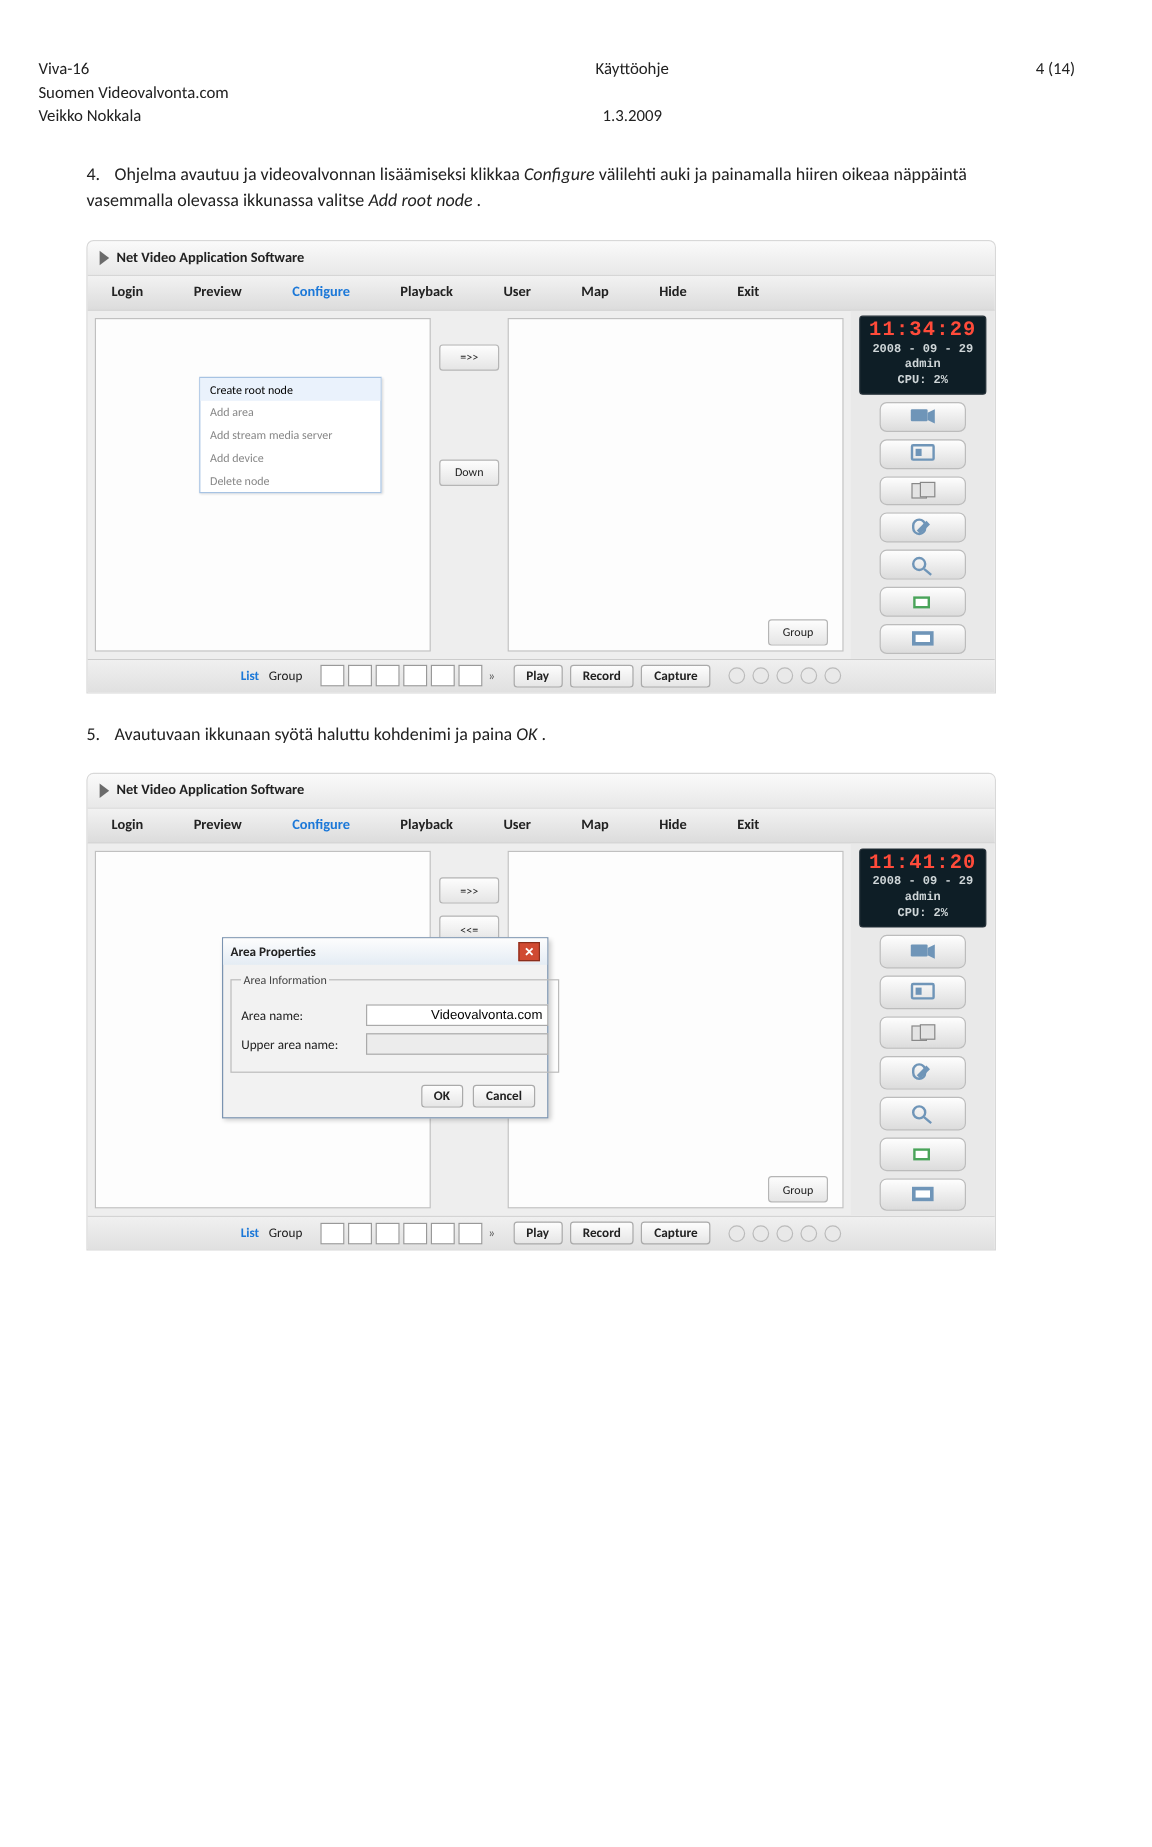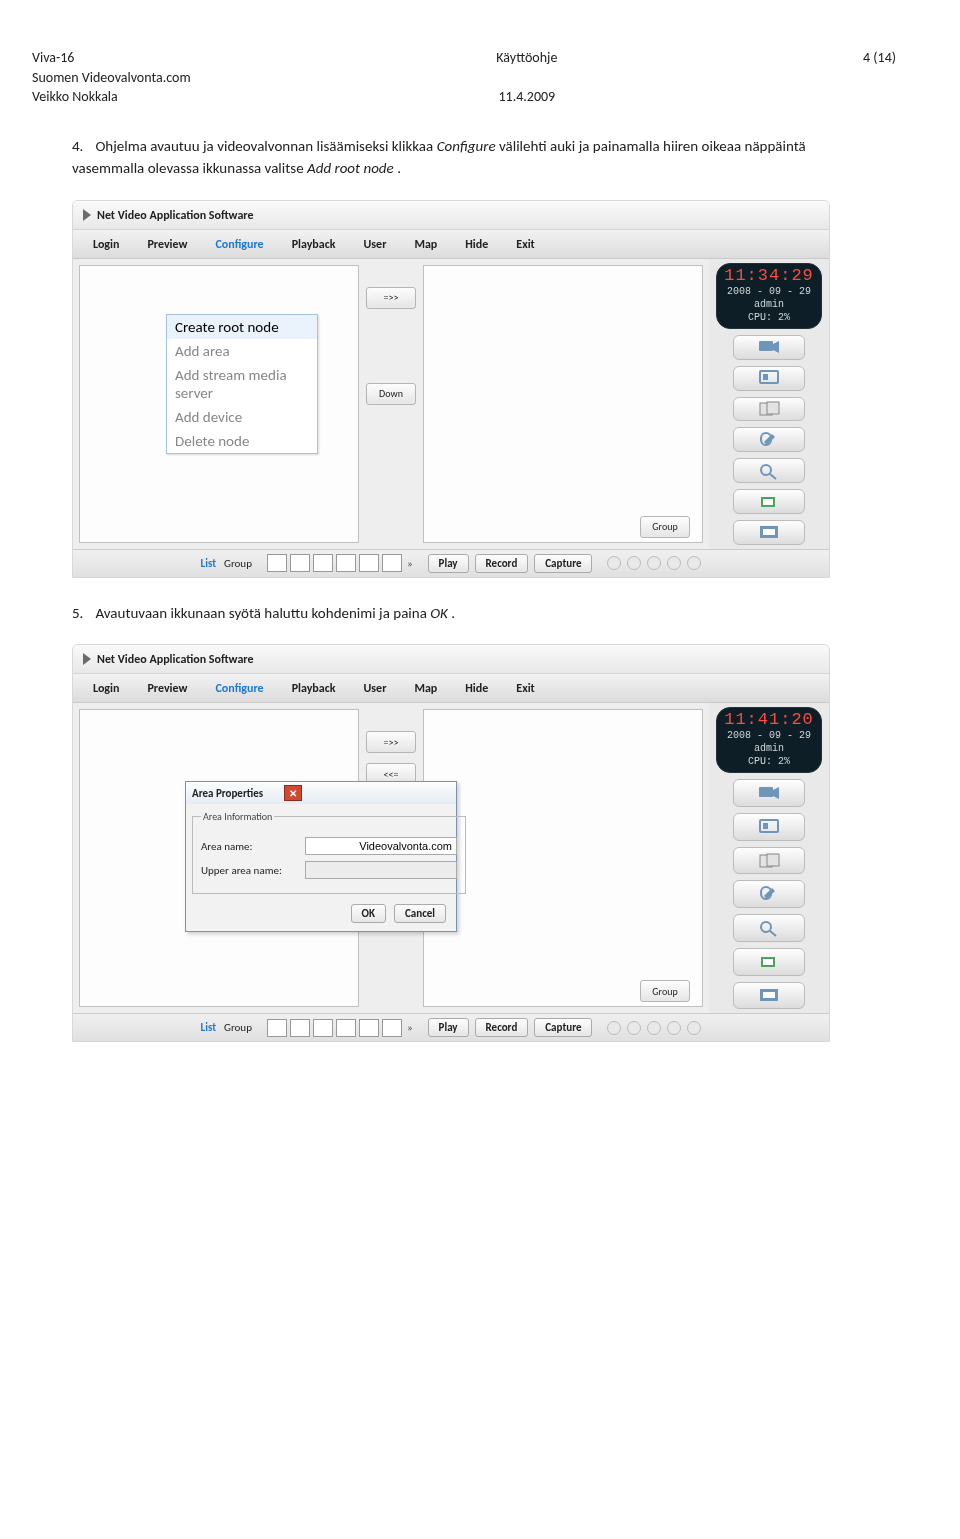--- a/index.html
+++ b/index.html
@@ -57,21 +57,21 @@
   .menubar{
     display:flex;
     gap:2px;
     justify-content:space-between;
     background:linear-gradient(#f2f2f2,#dcdcdc);
     border-bottom:1px solid #c9c9c9;
     height:28px;
     align-items:center;
     padding:0 6px;
   }
-  .tabwrap{display:flex;gap:0}
+  .tabwrap{display:flex;gap:14px}
   .tab{
     padding:4px 14px;
     font-weight:bold;
     font-size:12px;
     border-radius:4px 4px 0 0;
     cursor:pointer;
   }
   .tab.active{color:#1c78d8}
   .appbody{
     display:flex;
@@ -90,26 +90,26 @@
     width:112px;
     display:flex;flex-direction:column;align-items:center;
     padding:4px 4px;
     gap:6px;
     background:#e9e9e9;
   }
   .lcd{
     background:#0e1e26;
     color:#ff4b3a;
     font-family:"Courier New",monospace;
-    font-weight:normal;
+    font-weight:bold;
     border:1px solid #253038;
     width:104px;
     text-align:center;
     padding:2px 0 4px 0;
-    border-radius:14px;
+    border-radius:3px;
   }
   .lcd .time{font-size:17px;letter-spacing:1px}
   .lcd .sub{color:#cfd6d8;font-size:10px;line-height:1.3}
   .sidebtn{
     width:70px;height:32px;
     background:linear-gradient(#fefefe,#dcdcdc);
     border:1px solid #bcbcbc;border-radius:6px;
     display:flex;align-items:center;justify-content:center;
   }
   .sidebtn svg{width:24px;height:18px;fill:#365f8a}
@@ -121,21 +121,21 @@
     width:48px;height:20px;font-size:10px;
     background:linear-gradient(#fdfdfd,#e5e5e5);
     border:1px solid #b5b5b5;border-radius:3px;
     display:flex;align-items:center;justify-content:center;
     cursor:pointer;
   }
   .ctxmenu{
     position:absolute;left:86px;top:48px;width:150px;
     background:#fff;border:1px solid #a7c3e3;
     box-shadow:1px 1px 2px rgba(0,0,0,.15);
-    font-size:15px;
+    font-size:10px;
   }
   .ctxmenu .item{padding:3px 8px;color:#888}
   .ctxmenu .item.enabled{color:#000;background:#eaf2fc}
   .footerrow{
     background:linear-gradient(#f0f0f0,#e0e0e0);
     border-top:1px solid #ccc;
     display:flex;align-items:center;justify-content:center;
     padding:4px 8px;gap:15px;
   }
   .footerrow .listtabs{display:flex;gap:8px;font-size:11px}
@@ -155,21 +155,21 @@
   .appbody2{height:310px}
   .dialog{
     position:absolute;left:112px;top:78px;width:270px;
     background:#f2f2f2;border:1px solid #7a93b0;
     box-shadow:2px 2px 4px rgba(0,0,0,.2);
     font-size:11px;
   }
   .dialog .dlgtitle{
     background:linear-gradient(#fdfdfd,#e4ecf4);
     padding:3px 6px;font-weight:bold;font-size:11px;
-    display:flex;justify-content:flex-start;align-items:center;gap:21px;
+    display:flex;justify-content:space-between;align-items:center;gap:21px;
   }
   .dialog .close{
     width:16px;height:14px;background:#d04a32;border:1px solid #8a2d1c;
     display:flex;align-items:center;justify-content:center;color:#fff;font-size:10px;
   }
   .dialog fieldset{border:1px solid #bbb;margin:6px;padding:8px}
   .dialog fieldset legend{font-size:10px;color:#444}
   .dialog .row{display:flex;align-items:center;gap:16px;margin:6px 0}
   .dialog label{width:88px}
   .dialog input{
@@ -188,21 +188,21 @@
 
   <div class="header">
     <div class="col">
       <div>Viva-16</div>
       <div>Suomen Videovalvonta.com</div>
       <div>Veikko Nokkala</div>
     </div>
     <div class="col" style="text-align:center">
       <div>Käyttöohje</div>
       <div>&nbsp;</div>
-      <div>11.4.2009</div>
+      <div>1.3.2009</div>
     </div>
     <div class="col" style="text-align:right">
       <div>4 (14)</div>
     </div>
   </div>
 
   <p class="body-text">
     <span class="num">4.</span>
     <span>Ohjelma avautuu ja videovalvonnan lisäämiseksi klikkaa </span>
     <span class="ital">Configure</span>

